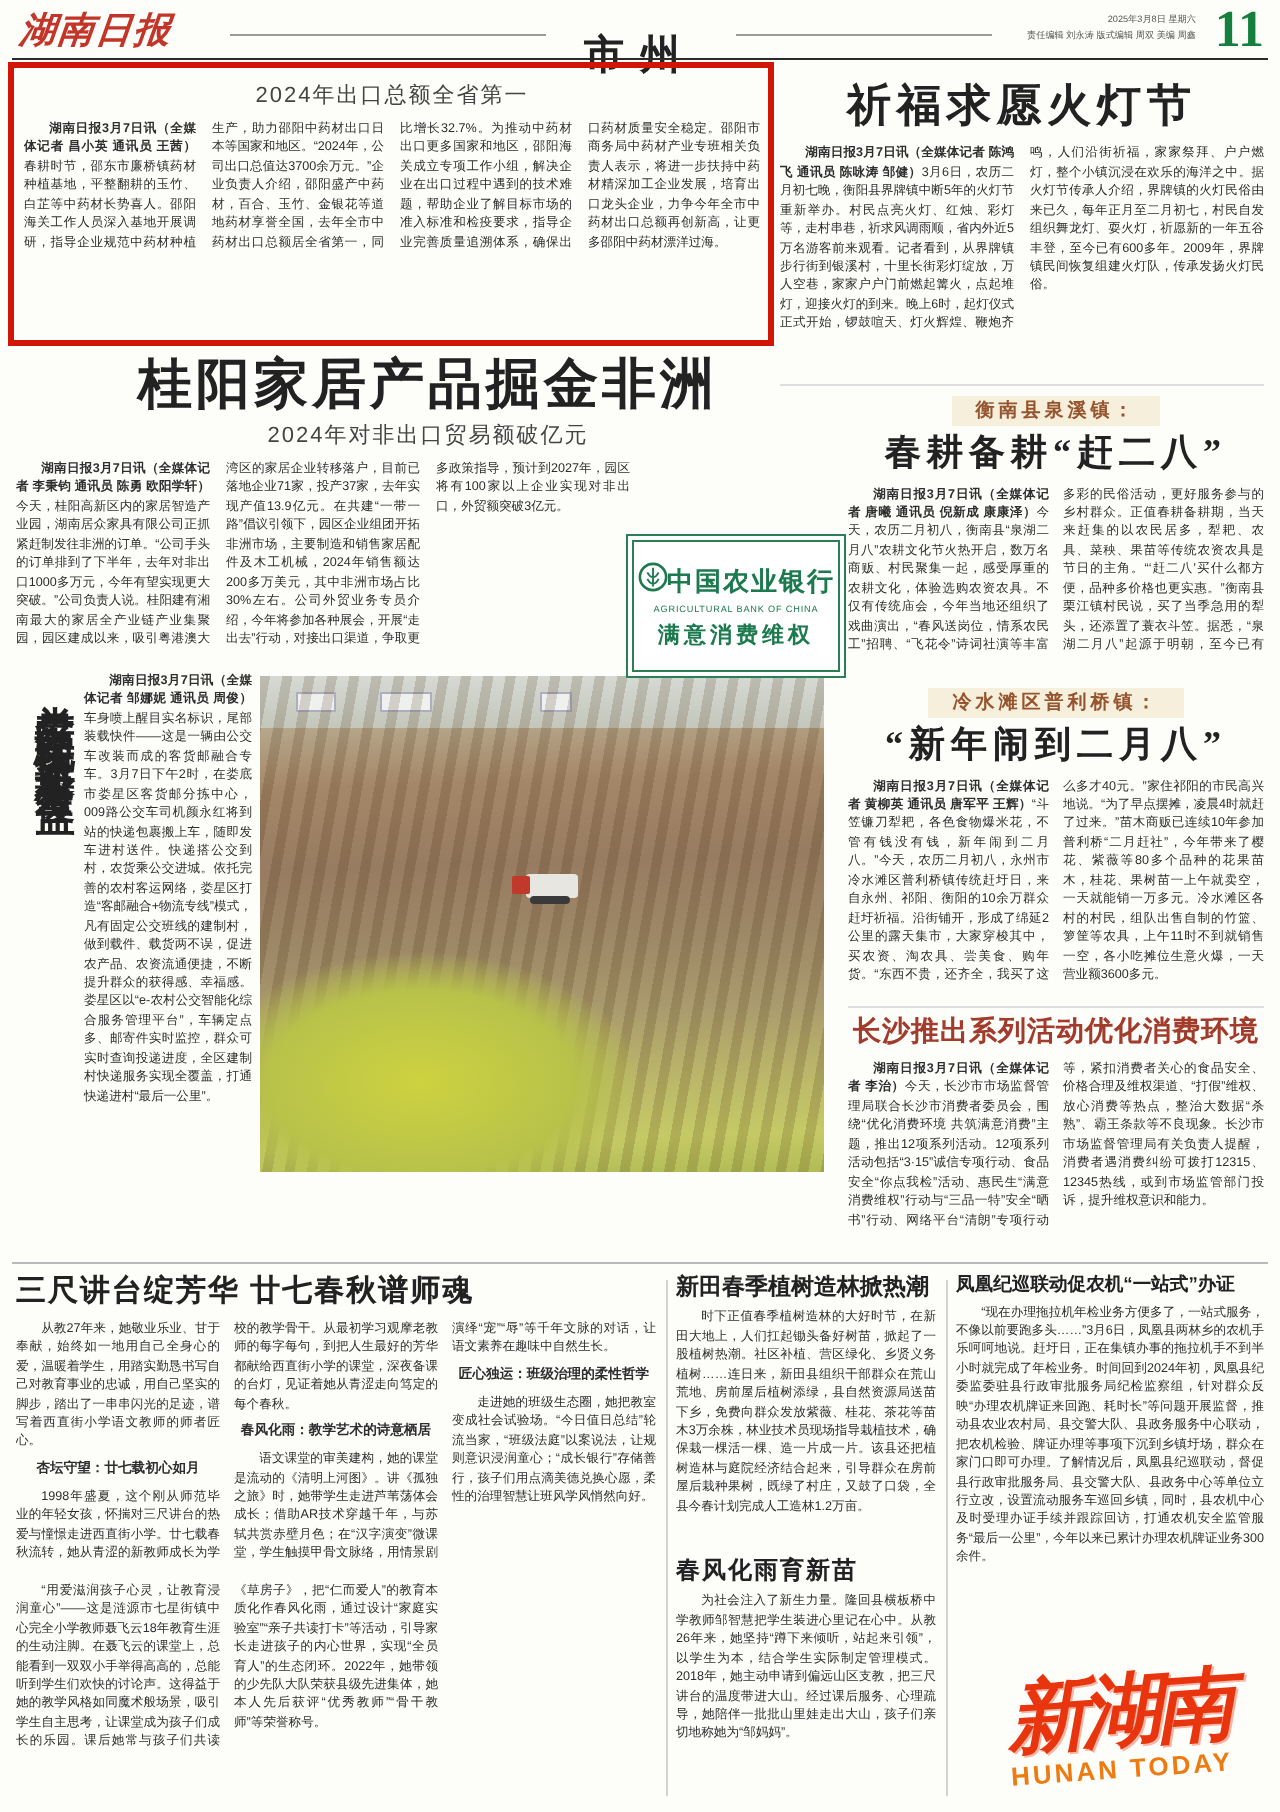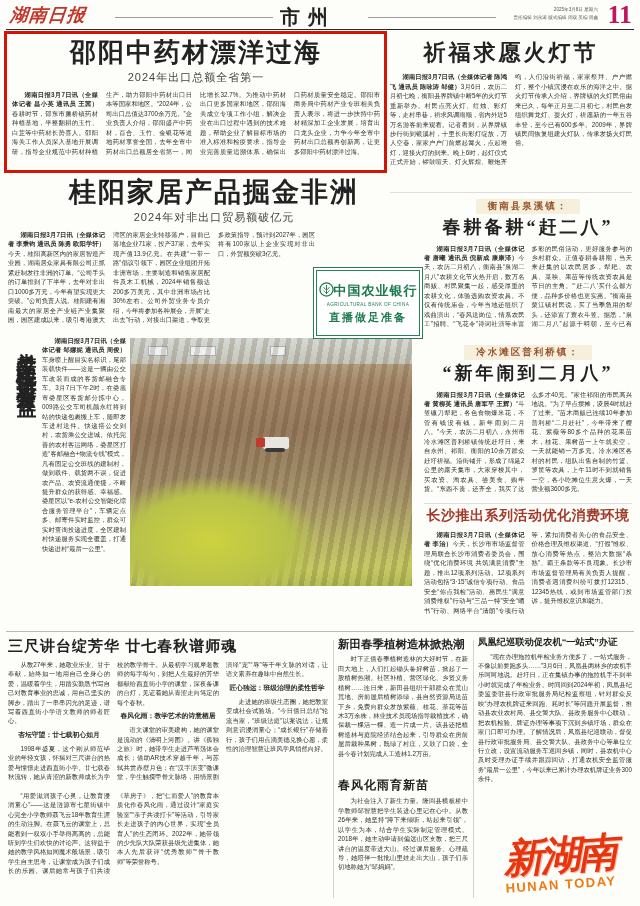--- a/index.html
+++ b/index.html
@@ -2,27 +2,27 @@
 <html><head>
 <meta charset="utf-8">
 <style>
   html,body{margin:0;padding:0;background:#e9e7e2;}
   .page{position:relative;width:640px;height:906px;margin:0 auto;background:#fdfdfa;
         font-family:"Liberation Sans","DejaVu Sans",sans-serif;color:#222;overflow:hidden;}
   .serif{font-family:"Liberation Serif","DejaVu Serif",serif;}
   
   .masthead{position:absolute;left:10px;top:3px;font-size:18px;font-weight:bold;font-style:italic;
             color:#c23528;transform:skewX(-6deg);letter-spacing:1px;}
-  .section-title{position:absolute;left:280px;top:4px;width:80px;
+  .section-title{position:absolute;left:280px;top:14px;width:80px;text-align:center;
                  font-size:20px;font-weight:bold;letter-spacing:8px;}
   .hrule-l{position:absolute;left:115px;top:17px;width:158px;border-top:1px solid #9a9a9a;}
   .hrule-r{position:absolute;left:368px;top:17px;width:128px;border-top:1px solid #9a9a9a;}
   .dateblock{position:absolute;right:42px;top:6px;width:150px;text-align:right;
              font-size:4.6px;color:#555;line-height:1.8;}
-  .pagenum{position:absolute;right:8px;top:0;font-size:26px;font-weight:bold;color:#be185d;}
+  .pagenum{position:absolute;right:8px;top:0;font-size:26px;font-weight:bold;color:#15803d;}
   .head-rule{position:absolute;left:6px;top:29px;width:628px;border-top:1.5px solid #2a2a2a;}
   
   .art{position:absolute;overflow:hidden;}
   .kicker-row{text-align:center;}
   .kicker{display:inline-block;background:#f6efdb;color:#96552f;font-weight:bold;
           font-size:9.5px;padding:1px 12px;letter-spacing:2px;}
   .h-big{font-size:26px;font-weight:bold;text-align:center;letter-spacing:2px;margin:0;line-height:1.15;}
   .h-sub{font-size:11px;color:#444;text-align:center;margin:2px 0 0 0;letter-spacing:1px;}
   .h-mid{font-size:22px;font-weight:bold;text-align:center;letter-spacing:3px;margin:3px 0 0 0;line-height:1.2;}
   .h-small{font-weight:bold;text-align:left;margin:0;line-height:1.25;}
@@ -104,21 +104,20 @@
   <div class="dateblock">
     <div>2025年3月8日 星期六</div>
     <div>责任编辑 刘永涛 版式编辑 周双 美编 周鑫</div>
   </div>
   <div class="pagenum serif">11</div>
   <div class="head-rule"></div>
 
   <div class="anno"></div>
 
   <div class="art art-shaoyang">
-    <h1 class="h-big">邵阳中药材漂洋过海</h1>
     <p class="h-sub">2024年出口总额全省第一</p>
     <div class="bodytxt c4" style="height:72px;margin-top:5px;">
       <p><span class="lead">湖南日报3月7日讯（全媒体记者 昌小英 通讯员 王茜）</span><span>春耕时节，邵东市廉桥镇药材种植基地，平整翻耕的玉竹、白芷等中药材长势喜人。邵阳海关工作人员深入基地开展调研，指导企业规范中药材种植生产，助力邵阳中药材出口日本等国家和地区。“2024年，公司出口总值达3700余万元。”企业负责人介绍，邵阳盛产中药材，百合、玉竹、金银花等道地药材享誉全国，去年全市中药材出口总额居全省第一，同比增长32.7%。为推动中药材出口更多国家和地区，邵阳海关成立专项工作小组，解决企业在出口过程中遇到的技术难题，帮助企业了解目标市场的准入标准和检疫要求，指导企业完善质量追溯体系，确保出口药材质量安全稳定。邵阳市商务局中药材产业专班相关负责人表示，将进一步扶持中药材精深加工企业发展，培育出口龙头企业，力争今年全市中药材出口总额再创新高，让更多邵阳中药材漂洋过海。</span></p>
     </div>
   </div>
 
   <div class="art art-huodeng">
     <h2 class="h-mid serif">祈福求愿火灯节</h2>
     <div class="bodytxt c2" style="height:102px;margin-top:6px;">
       <p><span class="lead">湖南日报3月7日讯（全媒体记者 陈鸿飞 通讯员 陈咏涛 邹健）</span><span>3月6日，农历二月初七晚，衡阳县界牌镇中断5年的火灯节重新举办。村民点亮火灯、红烛、彩灯等，走村串巷，祈求风调雨顺，省内外近5万名游客前来观看。记者看到，从界牌镇步行街到银溪村，十里长街彩灯绽放，万人空巷，家家户户门前燃起篝火，点起堆灯，迎接火灯的到来。晚上6时，起灯仪式正式开始，锣鼓喧天、灯火辉煌、鞭炮齐鸣，人们沿街祈福，家家祭拜、户户燃灯，整个小镇沉浸在欢乐的海洋之中。据火灯节传承人介绍，界牌镇的火灯民俗由来已久，每年正月至二月初七，村民自发组织舞龙灯、耍火灯，祈愿新的一年五谷丰登，至今已有600多年。2009年，界牌镇民间恢复组建火灯队，传承发扬火灯民俗。</span></p>
@@ -138,21 +137,21 @@
     <div class="ad-row">
       <span>
         <svg width="15" height="15" viewBox="0 0 16 16">
           <circle cx="8" cy="8" r="7" fill="none" stroke="#1d7a4f" stroke-width="1.4"></circle>
           <path d="M8 3v10 M5 5.5c1 2 2 2.5 3 2.5 M11 5.5c-1 2-2 2.5-3 2.5 M5 9c1 2 2 2.5 3 2.5 M11 9c-1 2-2 2.5-3 2.5" fill="none" stroke="#1d7a4f" stroke-width="1"></path>
         </svg>
       </span>
       <span class="ad-cn">中国农业银行</span>
     </div>
     <div class="ad-en">AGRICULTURAL BANK OF CHINA</div>
-    <div class="ad-branch">直播做足准备</div>
+    <div class="ad-branch">满意消费维权</div>
   </div>
 
   <div class="art art-hengnan">
     <div class="kicker-row"><span class="kicker">衡南县泉溪镇：</span></div>
     <h2 class="h-mid serif" style="font-size:18px;">春耕备耕“赶二八”</h2>
     <div class="bodytxt c2" style="height:94px;margin-top:5px;column-gap:7px;">
       <p><span class="lead">湖南日报3月7日讯（全媒体记者 唐曦 通讯员 倪新成 康康泽）</span><span>今天，农历二月初八，衡南县“泉湖二月八”农耕文化节火热开启，数万名商贩、村民聚集一起，感受厚重的农耕文化，体验选购农资农具。不仅有传统庙会，今年当地还组织了戏曲演出，“春风送岗位，情系农民工”招聘、“飞花令”诗词社演等丰富多彩的民俗活动，更好服务参与的乡村群众。正值春耕备耕期，当天来赶集的以农民居多，犁耙、农具、菜秧、果苗等传统农资农具是节日的主角。“‘赶二八’买什么都方便，品种多价格也更实惠。”衡南县栗江镇村民说，买了当季急用的犁头，还添置了蓑衣斗笠。据悉，“泉湖二月八”起源于明朝，至今已有600多年的历史，并从传统的庙会发展成为南湘民俗文化节，2006年被列入湖南省级非物质文化遗产代表性项目。</span></p>
     </div>
   </div>
 

